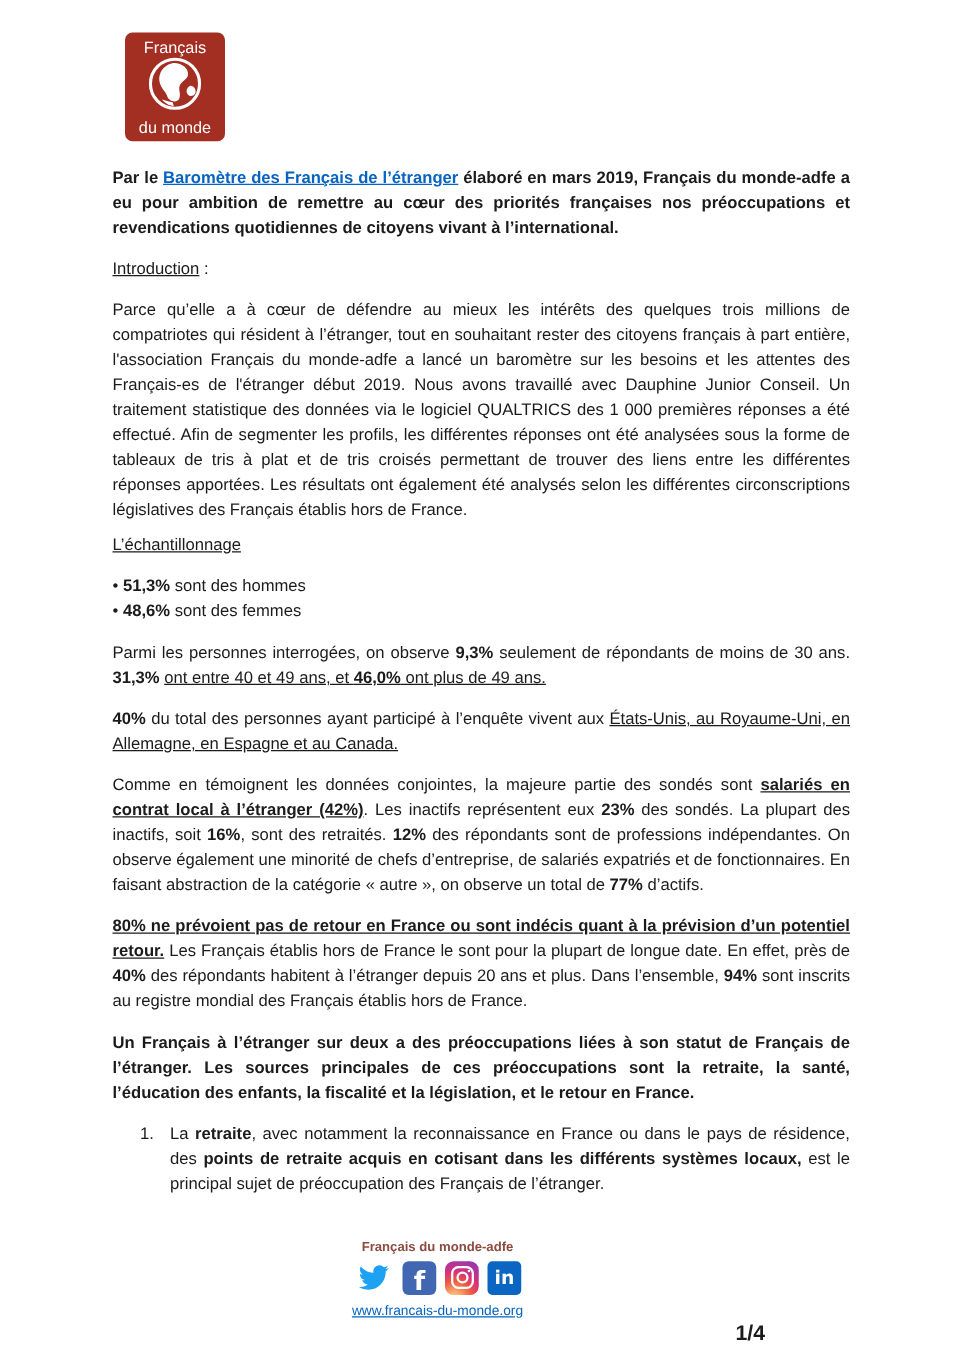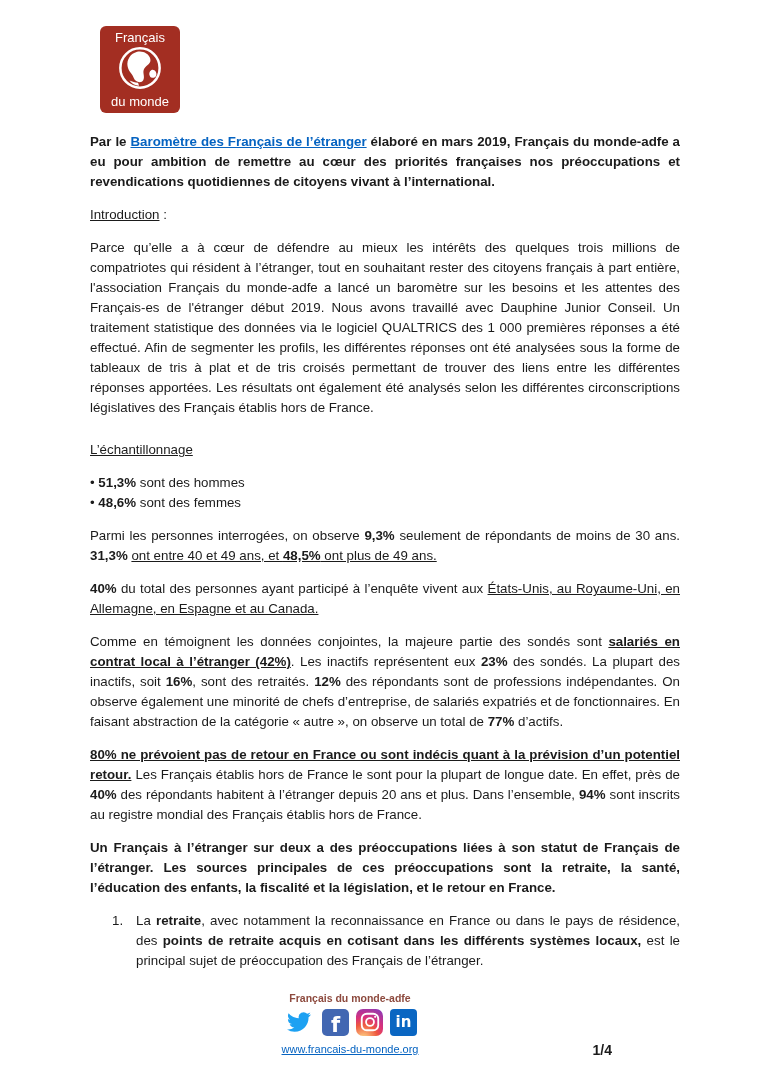--- a/index.html
+++ b/index.html
@@ -31,21 +31,21 @@
   .doc-title{font-size:22px;font-weight:bold;margin:0;line-height:26px;}
   .doc-date{font-size:13.5px;font-weight:bold;font-style:italic;margin-top:10px;}
   .doc-subtitle{font-size:15px;font-weight:bold;margin:30px 0 0 0;}
   
   .content{
     position:absolute;top:132px;left:90px;width:590px;
     font-size:13.3px;line-height:20px;text-align:justify;
   }
   .block{margin:13px 0 0 0;}
   .block:first-child{margin-top:0;}
-  .block.gap-lg{margin-top:22px;}
+  .block.gap-lg{margin-top:8px;}
   .b{font-weight:bold;}
   .u{text-decoration:underline;}
   a.link{color:var(--link-blue);text-decoration:underline;cursor:pointer;}
   ul.bullets{margin:0;padding:0;list-style:none;}
   ul.bullets li{margin:0;}
   ul.bullets li::before{content:"• ";}
   .olist-item{display:flex;margin-top:13px;padding-left:22px;}
   .oli-marker{flex:0 0 24px;}
   .oli-text{flex:1;text-align:justify;}
   
@@ -58,21 +58,21 @@
   .icon-sq{
     width:27px;height:27px;border-radius:5px;display:flex;
     align-items:center;justify-content:center;color:#fff;cursor:pointer;
     font-family:"DejaVu Sans",sans-serif;overflow:hidden;
   }
   .icon-fb{background:var(--facebook-blue);font-weight:bold;font-size:21px;line-height:27px;padding-top:6px;}
   .icon-ig{background:radial-gradient(circle at 28% 110%, #ffdb8b 0%, #ee583f 40%, #d9317a 60%, #8a3ab9 95%);border-radius:7px;}
   .icon-li{background:var(--linkedin-blue);border-radius:4px;font-weight:bold;font-size:15px;}
   .icon-tw{width:32px;height:27px;display:flex;align-items:center;justify-content:center;color:var(--twitter-blue);cursor:pointer;}
   .footer-url{font-size:11px;margin-top:7px;color:var(--link-blue);text-decoration:underline;cursor:pointer;}
-  .page-number{position:absolute;right:88px;bottom:29px;font-size:14px;font-weight:bold;margin-left:32px;}
+  .page-number{position:absolute;right:88px;bottom:10px;font-size:17px;font-weight:bold;margin-left:32px;}
 </style>
 </head>
 <body>
 
 <div class="page">
 
   <div class="header">
     <div class="logo">
       <div class="logo-text">Français</div>
       <div class="logo-globe">
@@ -96,21 +96,21 @@
 
     <p class="block gap-lg"><span class="u">L’échantillonnage</span></p>
 
     <div class="block">
       <ul class="bullets">
         <li><span class="b">51,3%</span><span> sont des hommes</span></li>
         <li><span class="b">48,6%</span><span> sont des femmes</span></li>
       </ul>
     </div>
 
-    <p class="block"><span>Parmi les personnes interrogées, on observe </span><span class="b">9,3%</span><span> seulement de répondants de moins de 30 ans. </span><span class="b">31,3%</span><span> </span><span class="u">ont entre 40 et 49 ans, et </span><span class="b u">48,5%</span><span class="u"> ont plus de 49 ans.</span></p>
+    <p class="block"><span>Parmi les personnes interrogées, on observe </span><span class="b">9,3%</span><span> seulement de répondants de moins de 30 ans. </span><span class="b">31,3%</span><span> </span><span class="u">ont entre 40 et 49 ans, et </span><span class="b u">46,0%</span><span class="u"> ont plus de 49 ans.</span></p>
 
     <p class="block"><span class="b">40%</span><span> du total des personnes ayant participé à l’enquête vivent aux </span><span class="u">États-Unis, au Royaume-Uni, en Allemagne, en Espagne et au Canada.</span></p>
 
     <p class="block"><span>Comme en témoignent les données conjointes, la majeure partie des sondés sont </span><span class="b u">salariés en contrat local à l’étranger (42%)</span><span>. Les inactifs représentent eux </span><span class="b">23%</span><span> des sondés. La plupart des inactifs, soit </span><span class="b">16%</span><span>, sont des retraités. </span><span class="b">12%</span><span> des répondants sont de professions indépendantes. On observe également une minorité de chefs d’entreprise, de salariés expatriés et de fonctionnaires. En faisant abstraction de la catégorie « autre », on observe un total de </span><span class="b">77%</span><span> d’actifs.</span></p>
 
     <p class="block"><span class="b u">80% ne prévoient pas de retour en France ou sont indécis quant à la prévision d’un potentiel retour.</span><span> Les Français établis hors de France le sont pour la plupart de longue date. En effet, près de </span><span class="b">40%</span><span> des répondants habitent à l’étranger depuis 20 ans et plus. Dans l’ensemble, </span><span class="b">94%</span><span> sont inscrits au registre mondial des Français établis hors de France.</span></p>
 
     <p class="block"><span class="b">Un Français à l’étranger sur deux a des préoccupations liées à son statut de Français de l’étranger. Les sources principales de ces préoccupations sont la retraite, la santé, l’éducation des enfants, la fiscalité et la législation, et le retour en France.</span></p>
 
     <div class="olist-item">

